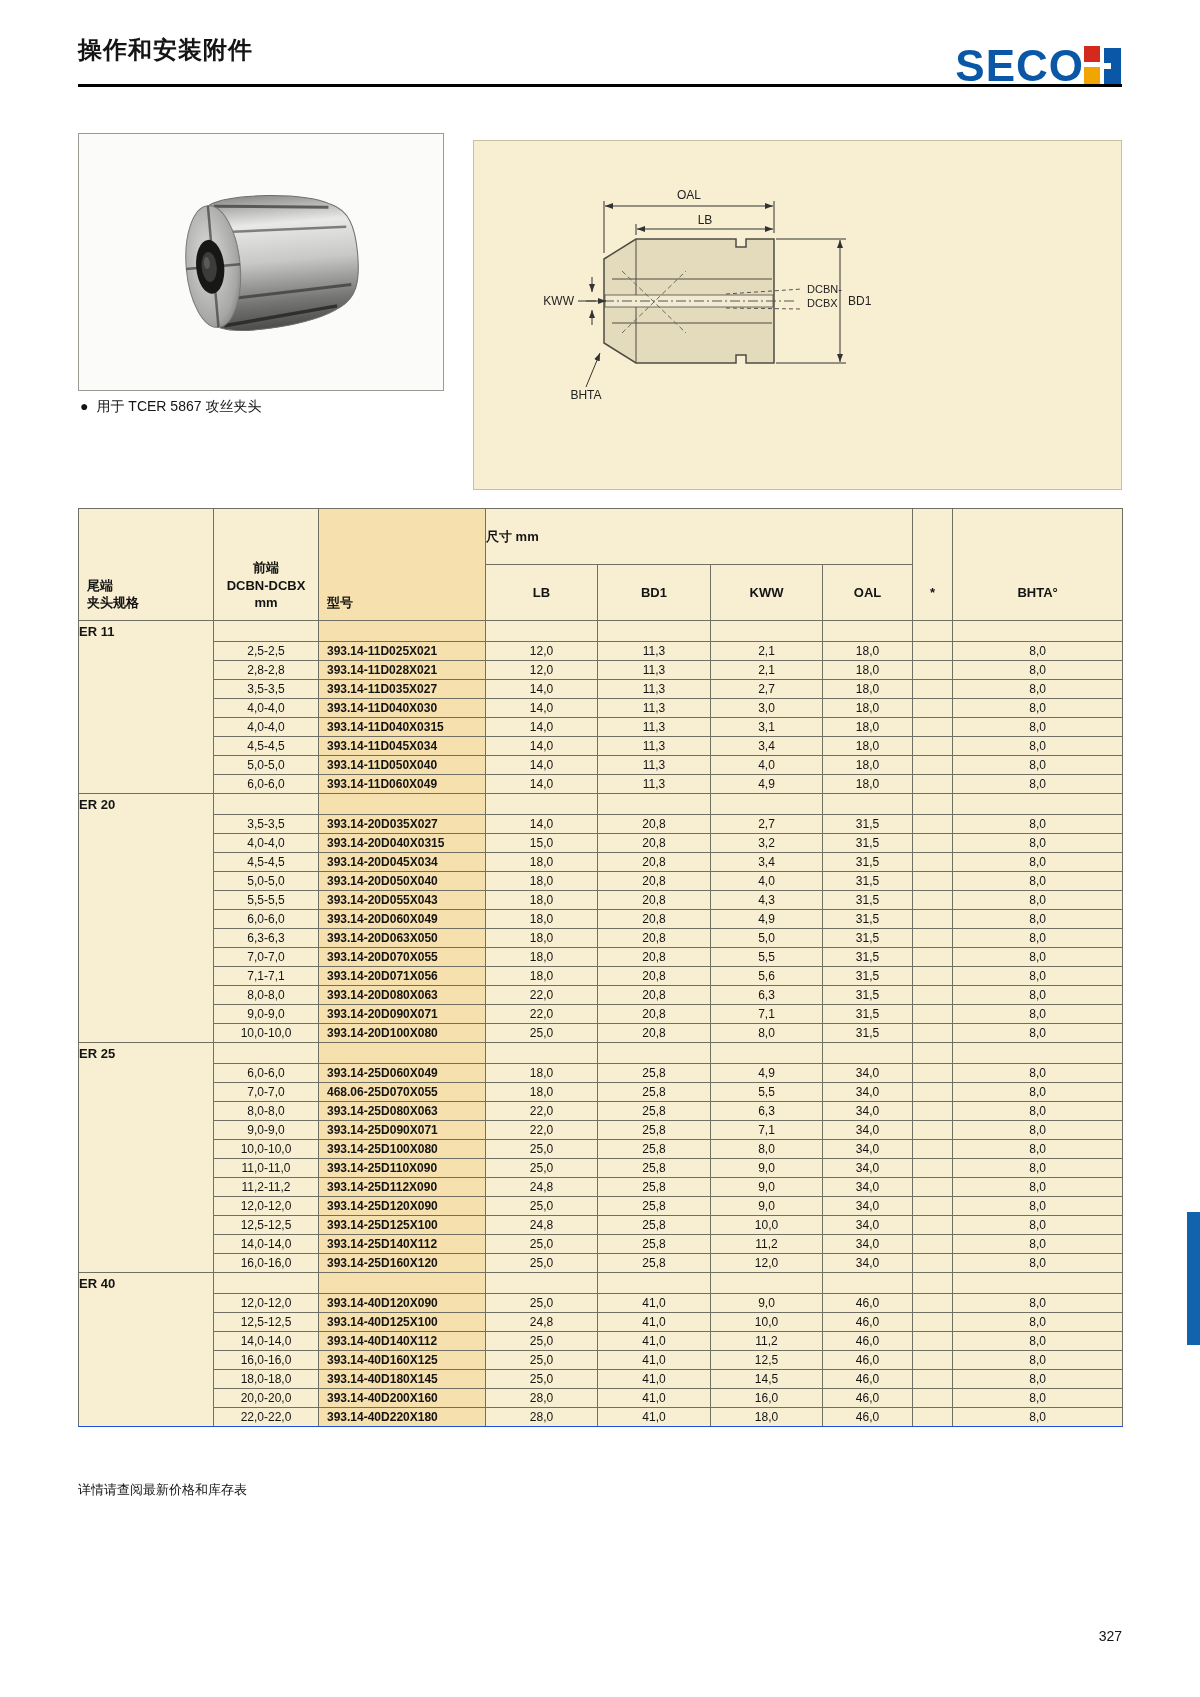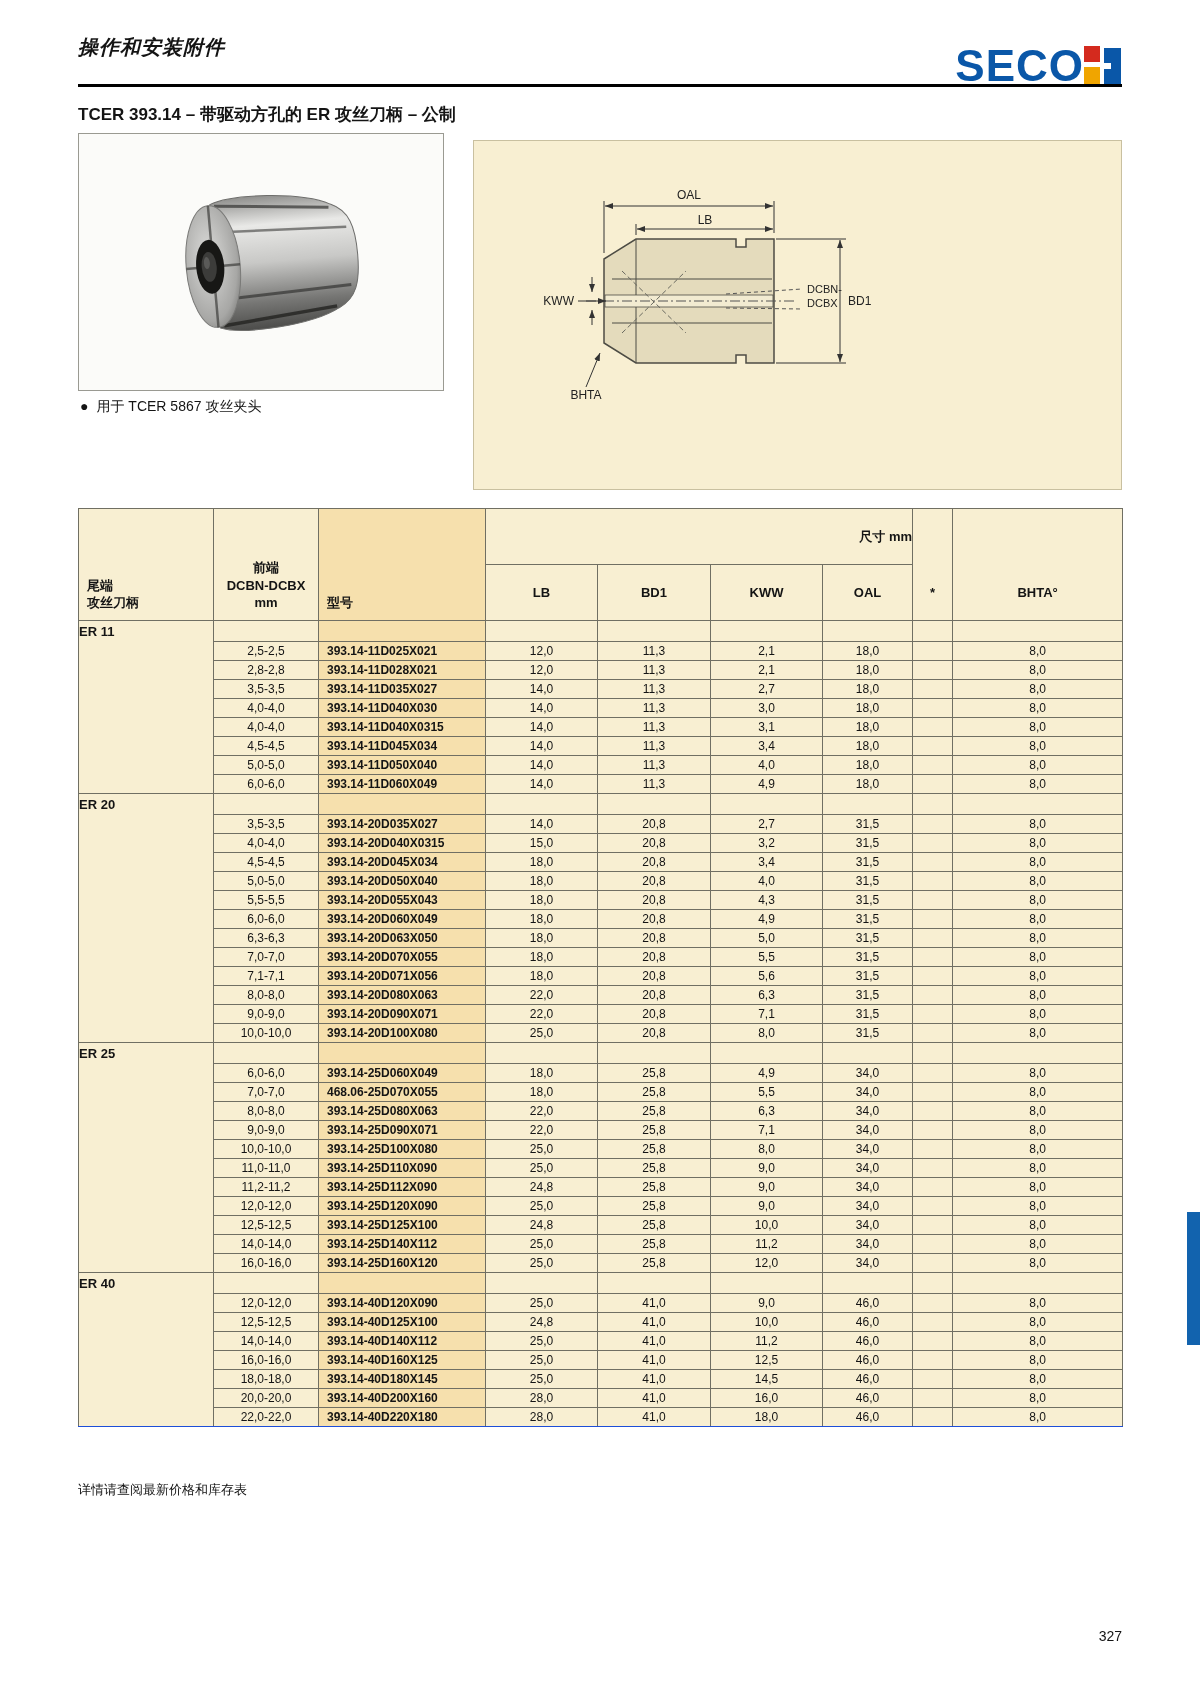--- a/index.html
+++ b/index.html
@@ -1,20 +1,20 @@
 <!DOCTYPE html>
 <html><head>
 <meta charset="utf-8">
 <style>
   * { margin:0; padding:0; box-sizing:border-box; }
   html,body { width:1200px; height:1697px; background:#fff;
     font-family:"Liberation Sans","DejaVu Sans",sans-serif; color:#141414; }
   .page { position:relative; width:1200px; height:1697px; overflow:hidden; background:#fff; }
 
-  .header-title { position:absolute; left:78px; top:34px; font-size:20px; font-weight:bold; letter-spacing:1px;font-style:italic; }
+  .header-title { position:absolute; left:78px; top:34px; font-size:24px; font-weight:bold; letter-spacing:1px; }
   .header-rule { position:absolute; left:78px; top:84px; width:1044px; height:3px; background:#000; }
 
   .logo { position:absolute; right:78px; top:44px; display:flex; align-items:center; }
   .logo-text { font-size:44px; font-weight:800; color:#0a57a8; letter-spacing:1px; line-height:1; }
   .logo-mark { position:relative; width:38px; height:40px; }
   .logo-mark .sq-red    { position:absolute; left:0;  top:2;    width:16px; height:16px; background:#d42a1e; }
   .logo-mark .sq-yellow { position:absolute; left:0;  top:21px; width:16px; height:17px; background:#f0a500; }
   .logo-mark .sq-blue   { position:absolute; left:20px; top:2px; width:17px; height:36px; background:#0a57a8; }
   .logo-mark .sq-notch  { position:absolute; left:20px; top:17px; width:7px; height:6px; background:#fff; }
 
@@ -27,21 +27,21 @@
   .bullet-note .dot { font-size:14px; margin-right:8px; }
 
   .diagram-box { position:absolute; left:473px; top:140px; width:649px; height:350px; background:#f8efd2; border:1px solid #c9c0a0; }
 
   .table-wrap { position:absolute; left:78px; top:508px; width:1044px; }
   table.spec-table { border-collapse:collapse; table-layout:fixed; width:1044px; background:#f8efd2; border:1px solid #55544a; }
   .spec-table th { border:1px solid #706f63; background:#f8efd2; font-size:13px; font-weight:bold; white-space:nowrap; overflow:hidden; }
   .spec-table th.h-spec  { vertical-align:bottom; text-align:left;  padding:0 6px 8px 8px; line-height:1.35; }
   .spec-table th.h-front { vertical-align:bottom; text-align:center; padding-bottom:8px; line-height:1.35; }
   .spec-table th.h-model { vertical-align:bottom; text-align:left; padding:0 8px 8px 8px; background:#f6e0ad; }
-  .spec-table th.h-group { height:56px; vertical-align:middle; text-align:right;margin-left:38px; }
+  .spec-table th.h-group { height:56px; vertical-align:middle; text-align:left;margin-left:38px; }
   .spec-table th.h-sub   { height:56px; vertical-align:middle; text-align:center; }
   .spec-table th.h-tall  { vertical-align:bottom; text-align:center; padding-bottom:20px; }
 
   .spec-table td { border:1px solid #706f63; height:19px; font-size:12px; padding:0 5px;
     text-align:center; white-space:nowrap; overflow:hidden; }
   .spec-table td.model-cell { background:#f6e0ad; text-align:left; font-weight:bold; padding-left:8px; }
   .spec-table td.col1 { border-top:none; border-bottom:none; text-align:left; padding-left:0; }
   .spec-table td.section-label { font-weight:bold; font-size:13px; border-top:1px solid #706f63; height:21px; }
   .spec-table tr:last-child td { border-bottom:1px solid #1d4ed8; }
 
@@ -62,21 +62,20 @@
   <div class="logo">
     <span class="logo-text">SECO</span>
     <span class="logo-mark">
       <span class="sq-red"></span>
         <span class="sq-yellow"></span>
         <span class="sq-blue"></span>
         <span class="sq-notch"></span>
     </span>
   </div>
 
-  <div class="section-title">TCER 393.14 – 带驱动方孔的 ER 攻丝刀柄 – 公制</div>
 
   <div class="photo-box">
     <svg width="364" height="256" viewBox="0 0 364 256">
       <defs>
         <linearGradient id="mg" x1="0" y1="0" x2="0" y2="1">
           <stop offset="0" stop-color="#8f8f8d"></stop>
             <stop offset="0.22" stop-color="#e9e9e7"></stop>
           <stop offset="0.5" stop-color="#c8c8c6"></stop>
             <stop offset="0.8" stop-color="#767674"></stop>
           <stop offset="1" stop-color="#4c4c4a"></stop>
@@ -166,21 +165,21 @@
           <col style="width:113px">
           <col style="width:112px">
         <col style="width:90px">
           <col style="width:40px">
           <col style="width:170px">
       </colgroup>
       <thead>
         <tr>
           <th class="h-spec" rowspan="2">
             <div>尾端</div>
-            <div>攻丝刀柄</div>
+            <div>夹头规格</div>
           </th>
           <th class="h-front" rowspan="2">
             <div>前端</div>
             <div>DCBN-DCBX</div>
             <div>mm</div>
           </th>
           <th class="h-model" rowspan="2">型号</th>
           <th class="h-group" colspan="4">尺寸 mm</th>
           <th class="h-tall" rowspan="2">*</th>
           <th class="h-tall" rowspan="2">BHTA°</th>

